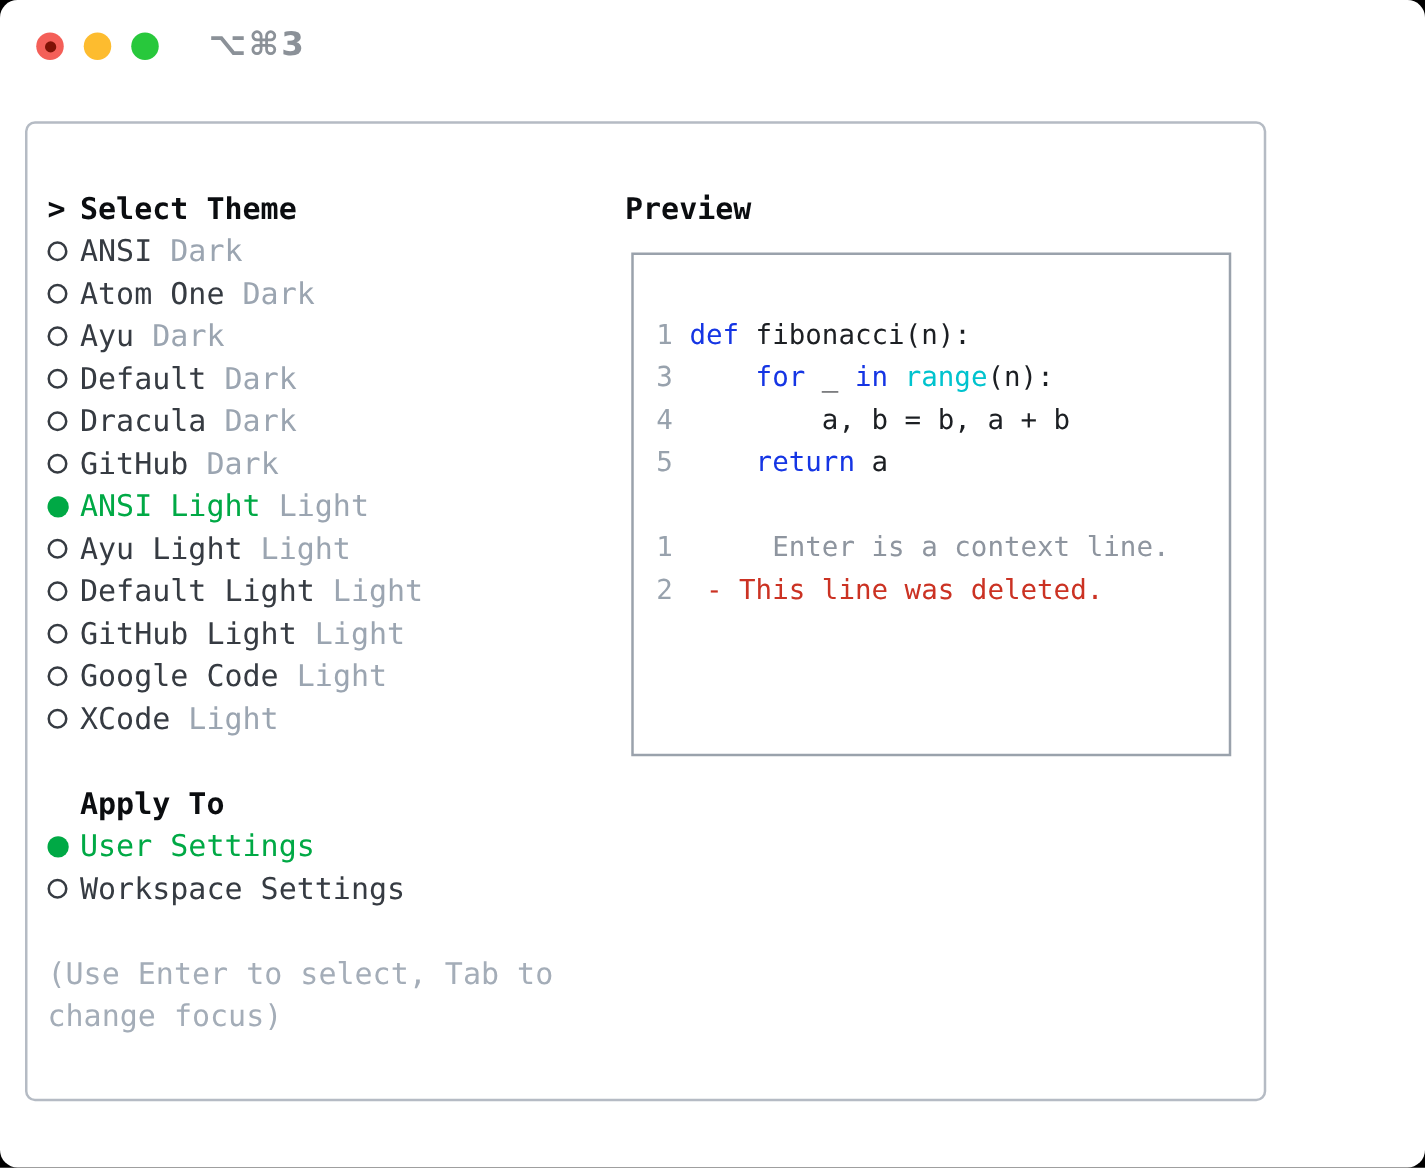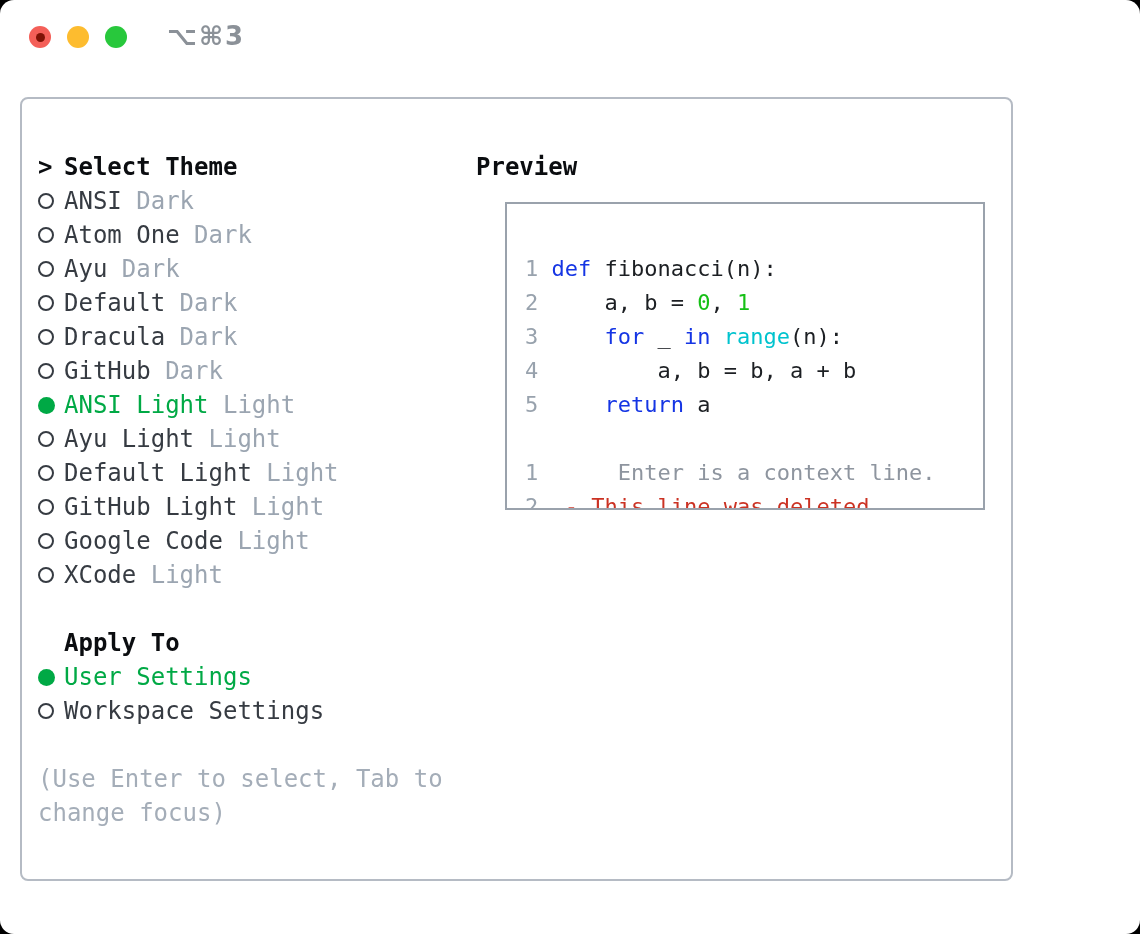--- a/index.html
+++ b/index.html
@@ -25,23 +25,23 @@
   .mk.off{width:12px;height:12px;border:2.5px solid var(--item_text);}
   .mk.on{width:17px;height:17px;background:var(--accent);}
   .hdr{font-weight:bold;color:var(--header_text);}
   .prompt{font-weight:bold;color:var(--header_text);font-size:24px;}
   .nm{color:var(--item_text);}
   .nm.sel{color:var(--accent);}
   .muted{color:var(--muted);}
   .help{font-size:24px;color:var(--help);}
   .help div{height:34px;line-height:34px;white-space:pre;}
   
-  .preview-header{position:absolute;left:454px;top:51px;height:34px;line-height:34px;
+  .preview-header{position:absolute;left:478px;top:51px;height:34px;line-height:34px;
                   font-size:24px;font-weight:bold;color:var(--header_text);}
-  .preview-box{position:absolute;left:483px;top:103px;width:480px;height:308px;box-sizing:border-box;
+  .preview-box{position:absolute;left:483px;top:103px;width:480px;height:403px;box-sizing:border-box;
                border:2px solid var(--border_preview);background:var(--window_bg,#fff);
                padding:48px 0 0 18px;overflow:hidden;}
   .pline{height:34px;line-height:34px;font-size:22px;white-space:pre;}
   .ln{color:var(--ln);}
   .tok-fg{color:var(--code_fg);}
   .tok-kw{color:var(--kw);}
   .tok-fn{color:var(--fn);}
   .tok-num{color:var(--num);}
   .tok-del{color:var(--del);margin-top:38px;}
   .tok-add{color:var(--add);}
@@ -102,21 +102,20 @@
         <div>(Use Enter to select, Tab to</div>
         <div>change focus)</div>
       </div>
     </div>
 
     <div class="preview-header">Preview</div>
 
     <div class="preview-box">
       <div id="code-lines">
           <div class="pline"><span class="ln">1</span><span class="tok-fg"> </span><span class="tok-kw">def</span><span class="tok-fg"> fibonacci(n):</span></div>
-          <div class="pline"><span class="ln">2</span><span class="tok-fg">     a, b = </span><span class="tok-num">0</span><span class="tok-fg">, </span><span class="tok-num">1</span></div>
           <div class="pline"><span class="ln">3</span><span class="tok-fg">     </span><span class="tok-kw">for</span><span class="tok-fg"> _ </span><span class="tok-kw">in</span><span class="tok-fg"> </span><span class="tok-fn">range</span><span class="tok-fg">(n):</span></div>
           <div class="pline"><span class="ln">4</span><span class="tok-fg">         a, b = b, a + b</span></div>
           <div class="pline"><span class="ln">5</span><span class="tok-fg">     </span><span class="tok-kw">return</span><span class="tok-fg"> a</span></div>
         </div>
       <div class="pline"></div>
       <div id="diff-lines">
           <div class="pline"><span class="ln">1</span><span class="tok-ctx">      Enter is a context line.</span></div>
           <div class="pline"><span class="ln">2</span><span class="tok-fg">  </span><span class="tok-del">- This line was deleted.</span></div>
         </div>
     </div>

